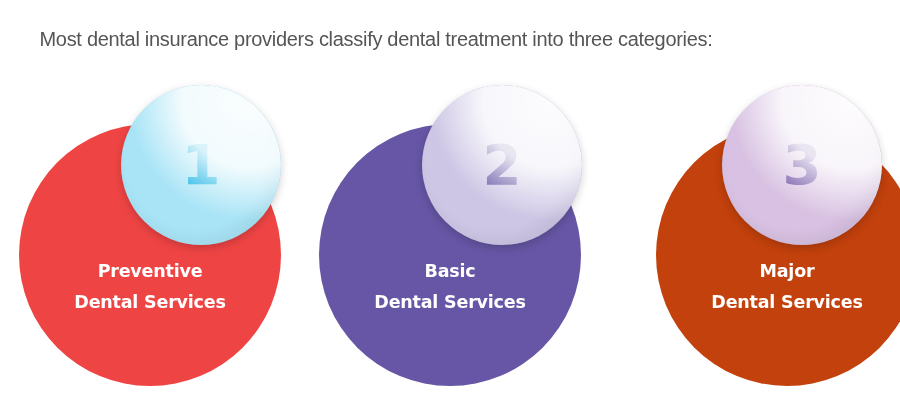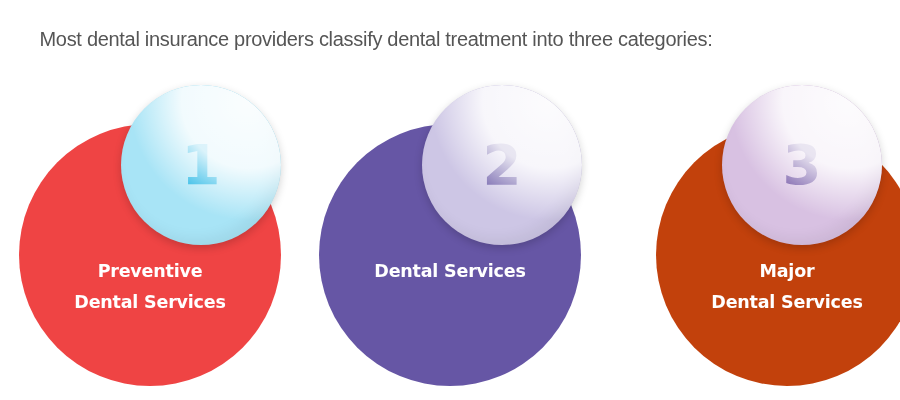--- a/index.html
+++ b/index.html
@@ -30,20 +30,21 @@
     <div>Dental Services</div>
   </div>
 </div>
 <div class="bubble" style="left:121px; background:#a8e4f6;">
   <div class="num" style="color:#0aaee2;">1</div>
   <div class="shine"></div>
 </div>
 
 <div class="big" style="left:319px; background:#6656a5;">
   <div class="label">
+    <div>Basic</div>
     <div>Dental Services</div>
   </div>
 </div>
 <div class="bubble" style="left:422px; background:#cdc6e5;">
   <div class="num" style="color:#6453a3;">2</div>
   <div class="shine"></div>
 </div>
 
 <div class="big" style="left:656px; background:#c2410c;">
   <div class="label">

